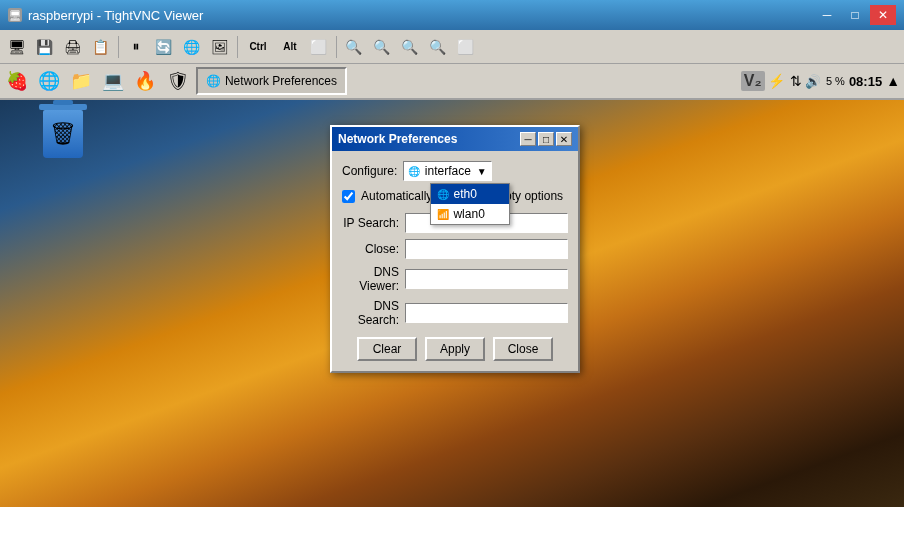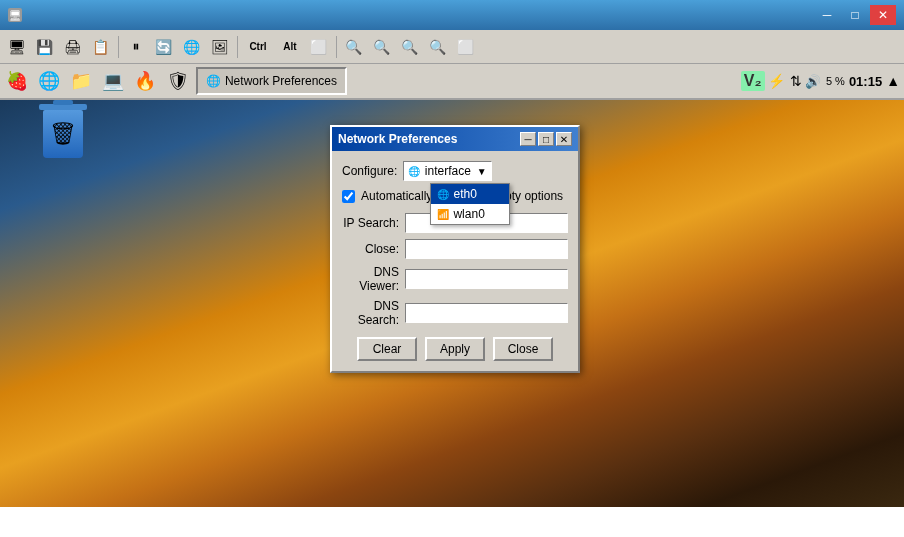--- a/index.html
+++ b/index.html
@@ -239,20 +239,21 @@
     .tray-icon-small { font-size: 14px; cursor: pointer; }
     .volume-icon { font-size: 13px; }
     .arrow-up { font-size: 14px; cursor: pointer; }
   </style>
 </head>
 <body>
 
 <div class="title-bar">
   <div class="title-bar-left">
     <div class="title-btn-icon">🖥</div>
+    <span class="title-bar-title">raspberrypi - TightVNC Viewer</span>
   </div>
   <div class="title-bar-controls">
     <button class="title-btn">─</button>
     <button class="title-btn">□</button>
     <button class="title-btn close">✕</button>
   </div>
 </div>
 
 <div class="toolbar">
   <button class="toolbar-btn">🖥</button>
@@ -282,26 +283,26 @@
   <div class="taskbar-icon">📁</div>
   <div class="taskbar-icon">💻</div>
   <div class="taskbar-icon">🔥</div>
   <div class="taskbar-icon">🛡</div>
   <div class="taskbar-btn active">
     <span>🌐</span>
     <span>Network Preferences</span>
   </div>
   <div class="taskbar-right">
     <div class="tray-area">
-      <span class="tray-icon-small" style="font-size:16px;font-weight:bold;color:#333;background:#86efac;padding:1px 3px;border-radius:2px;">V₂</span>
+      <span class="tray-icon-small" style="font-size:16px;font-weight:bold;color:#333;background:#a3a3a3;padding:1px 3px;border-radius:2px;">V₂</span>
       <span class="tray-icon-small">⚡</span>
       <span class="tray-icon-small">⇅</span>
       <span class="tray-icon-small volume-icon">🔊</span>
       <span style="font-size:11px;">5 %</span>
-      <span class="clock" style="font-size:13px;font-weight:bold;">01:15</span>
+      <span class="clock" style="font-size:13px;font-weight:bold;">08:15</span>
       <span class="arrow-up">▲</span>
     </div>
   </div>
 </div>
 
 <div class="desktop">
   <div class="desktop-bg"></div>
 
   <div class="desktop-icon">
     <div class="trash-icon">

